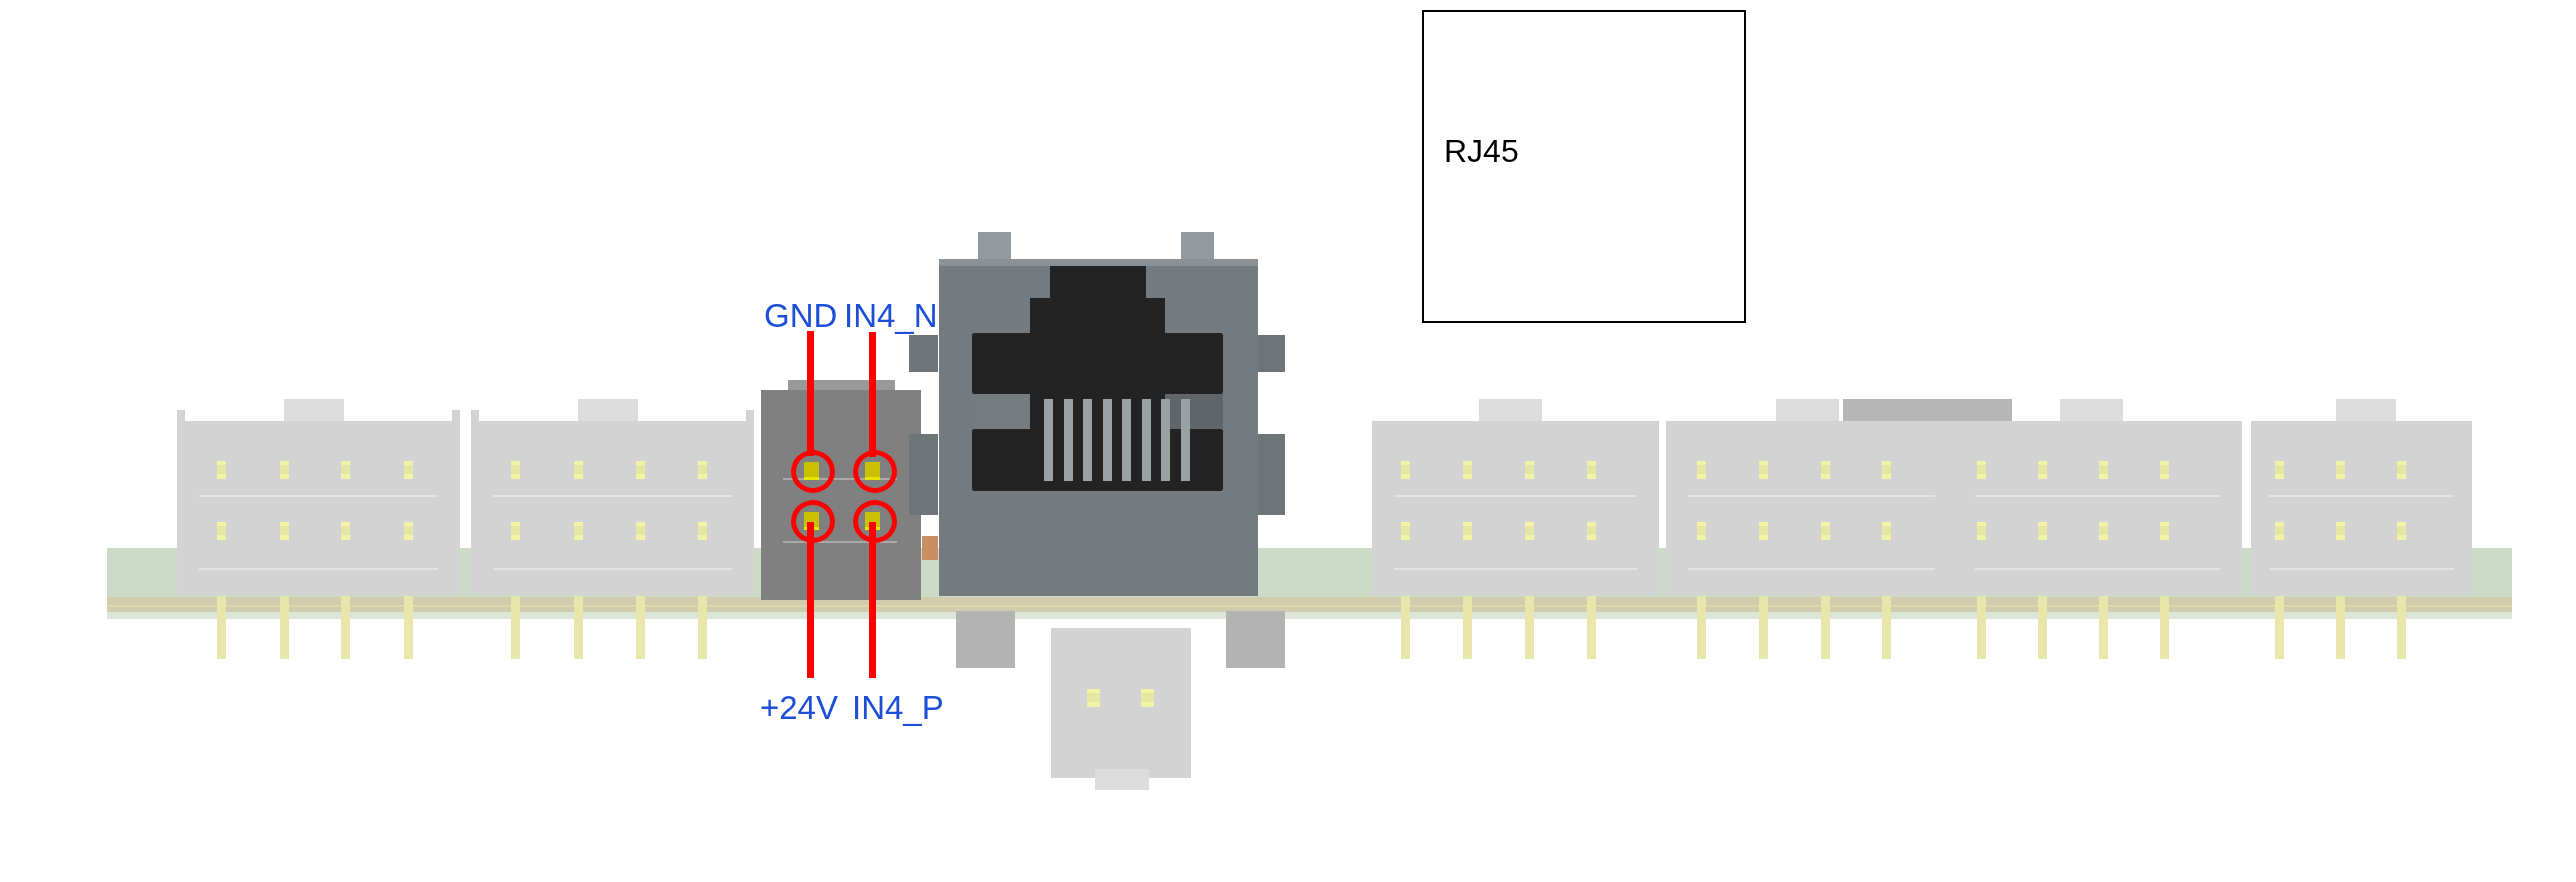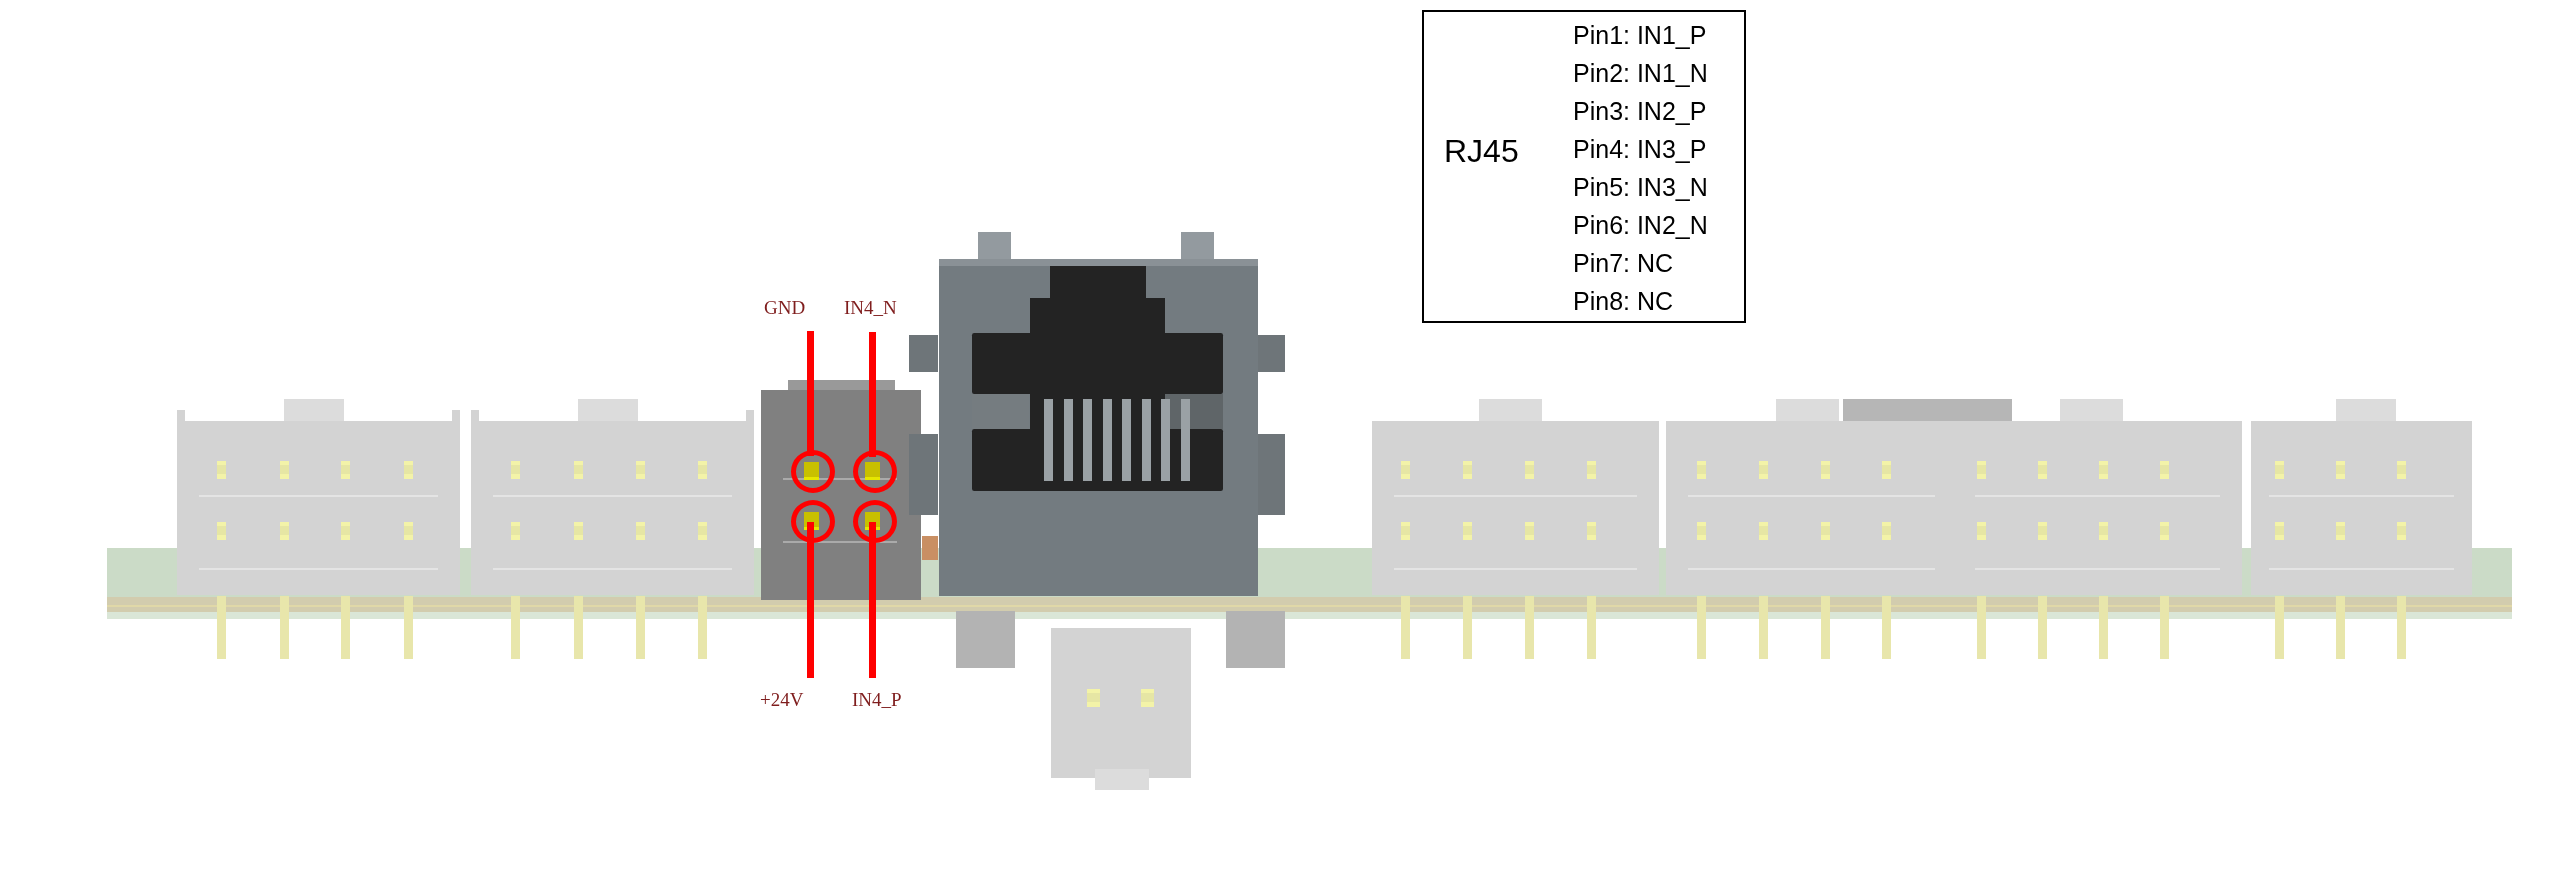--- a/index.html
+++ b/index.html
@@ -32,21 +32,21 @@
   .rj-topband { position:absolute; left:939px; top:259px; width:319px; height:7.4px; background:#8a9196; }
   .rj-post { position:absolute; top:232px; height:29px; background:#939a9f; }
   .rj-wing { position:absolute; height:37px; background:#6e7579; }
   .rj-dark { position:absolute; background:#232323; }
   .rj-contact { position:absolute; top:399px; width:8.8px; height:82px; background:#9aa1a5; }
   .rj-foot { position:absolute; top:611px; height:57px; background:#b3b3b3; }
 
   
   .callout-line { position:absolute; width:6.6px; background:#ff0000; }
   .callout-ring { position:absolute; width:38px; height:38px; border:5.9px solid #ff0000; border-radius:50%; box-sizing:border-box; }
-  .pin-label { position:absolute; font-size:19px; color:#7f1d1d; white-space:nowrap;font-family:Liberation Serif, serif; }
+  .pin-label { position:absolute; font-size:33px; color:#1d4ed8; white-space:nowrap; }
 
   
   .pinout-box { position:absolute; left:1422px; top:9.6px; width:324px; height:313px;
                 border:2.9px solid #000; box-sizing:border-box; background:#fff; }
   .pinout-title { position:absolute; left:20px; top:121px; font-size:32px; color:#000; }
   .pinout-list { position:absolute; left:149px; top:4.4px; margin:0; padding:0; list-style:none; }
   .pinout-list li { font-size:25px; line-height:38px; color:#000; white-space:nowrap; }
 </style>
 </head>
 <body>
@@ -221,24 +221,14 @@
 <div class="callout-ring" style="left:791px;top:500px;width:44px;height:43px;"></div>
 <div class="callout-ring" style="left:853px;top:500px;width:44px;height:43px;"></div>
 
 <div class="pin-label" style="left:764px;top:297px;">GND</div>
 <div class="pin-label" style="left:844px;top:297px;">IN4_N</div>
 <div class="pin-label" style="left:760px;top:689px;">+24V</div>
 <div class="pin-label" style="left:852px;top:689px;">IN4_P</div>
 
 <div class="pinout-box">
   <div class="pinout-title">RJ45</div>
-  <ul class="pinout-list">
-    <li>Pin1: IN1_P</li>
-    <li>Pin2: IN1_N</li>
-    <li>Pin3: IN2_P</li>
-    <li>Pin4: IN3_P</li>
-    <li>Pin5: IN3_N</li>
-    <li>Pin6: IN2_N</li>
-    <li>Pin7: NC</li>
-    <li>Pin8: NC</li>
-  </ul>
 </div>
 
 
 </body></html>

